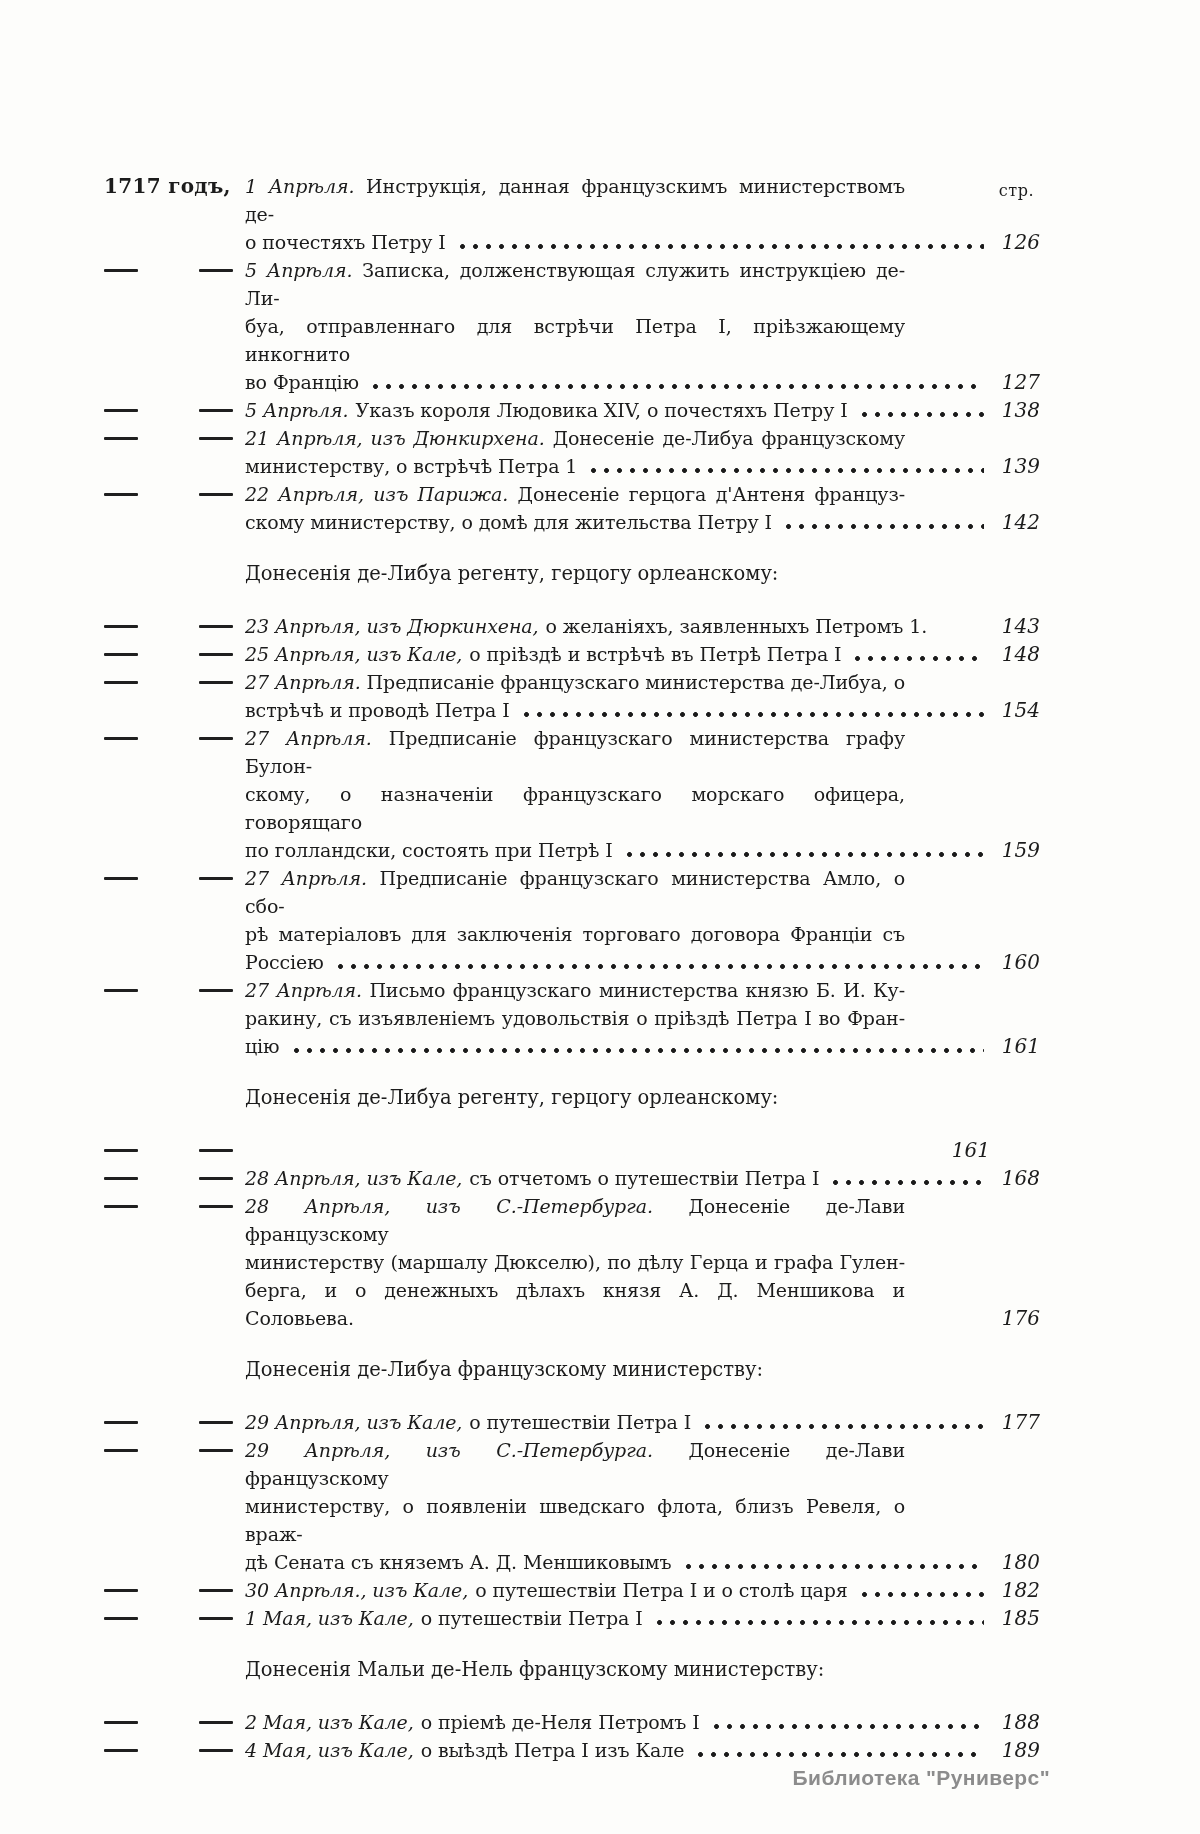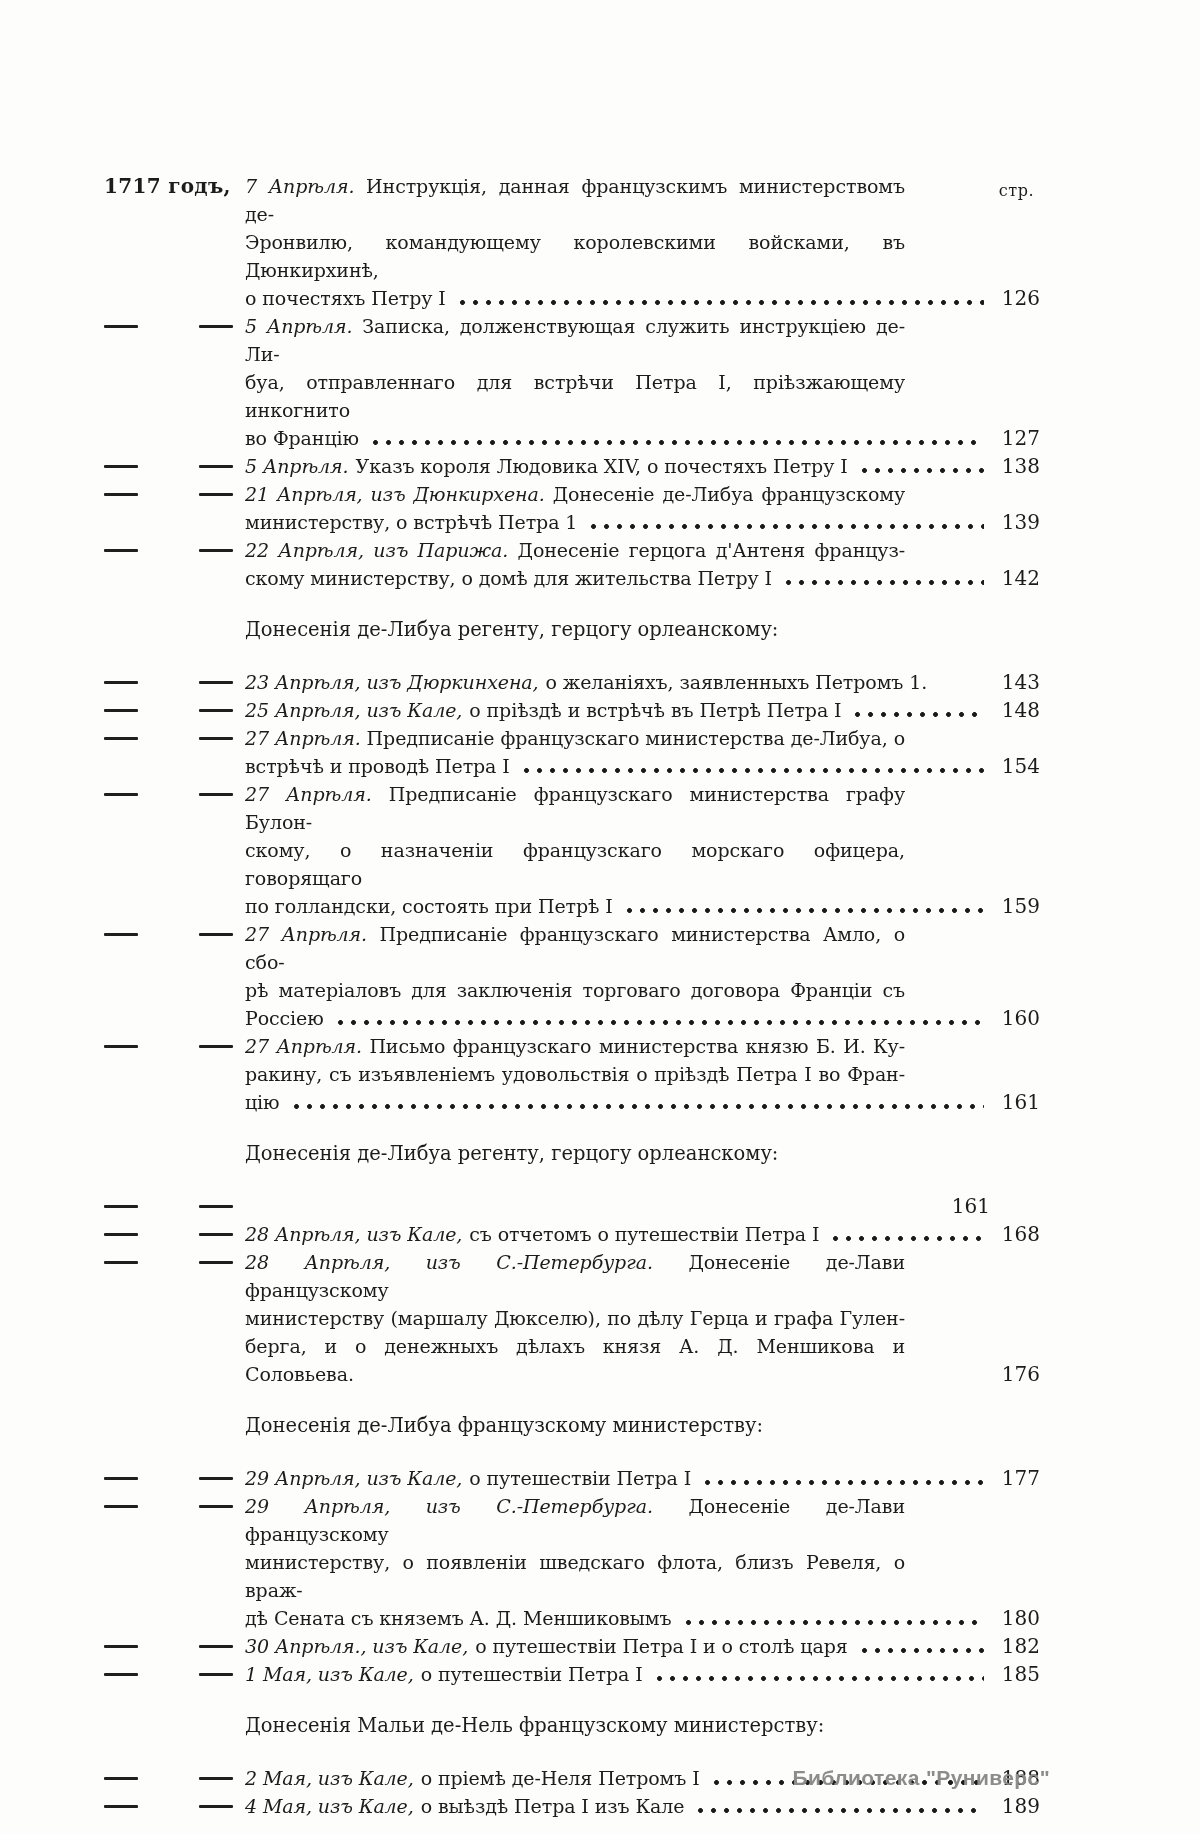--- a/index.html
+++ b/index.html
@@ -33,42 +33,41 @@
   .dots{
     flex:1 1 20px;
     margin:0 6px 0 8px;
     background-image:radial-gradient(circle, #1b1b1b 2.1px, rgba(0,0,0,0) 2.7px);
     background-size:13px 5px;
     background-repeat:repeat-x;
     background-position:2px calc(100% - 7px);
   }
   .pcol{
     align-self:end; text-align:right;
-    font-size:20px; line-height:28px;
+    font-size:20px; line-height:28px;font-style:italic;
   }
   .footer{
     position:absolute; top:1766px; right:150px;
     font-family:"Liberation Sans", sans-serif;
     font-weight:700; font-size:21px; letter-spacing:0.4px;
     color:#8c8c8c;
   }
 </style>
 </head>
 <body>
 
 <div>
   <div class="col-header">стр.</div>
   <main class="toc">
       <div class="row entry">
         <div class="mcol">
           <span class="year">1717 годъ,</span>
         </div>
         <div class="body">
-          <div class="line fill"><span class="date">7 Апрѣля.</span> <span>Инструкція, данная французскимъ министерствомъ де-</span></div>
-          <div class="line fill">Эронвилю, командующему королевскими войсками, въ Дюнкирхинѣ,</div>
+          <div class="line fill"><span class="date">1 Апрѣля.</span> <span>Инструкція, данная французскимъ министерствомъ де-</span></div>
           <div class="line last">
             <span class="txt">о почестяхъ Петру I</span>
             <span class="dots"></span>
           </div>
         </div>
         <div class="pcol">126</div>
       </div>
       <div class="row entry">
         <div class="mcol">
           <span class="dash"></span>

